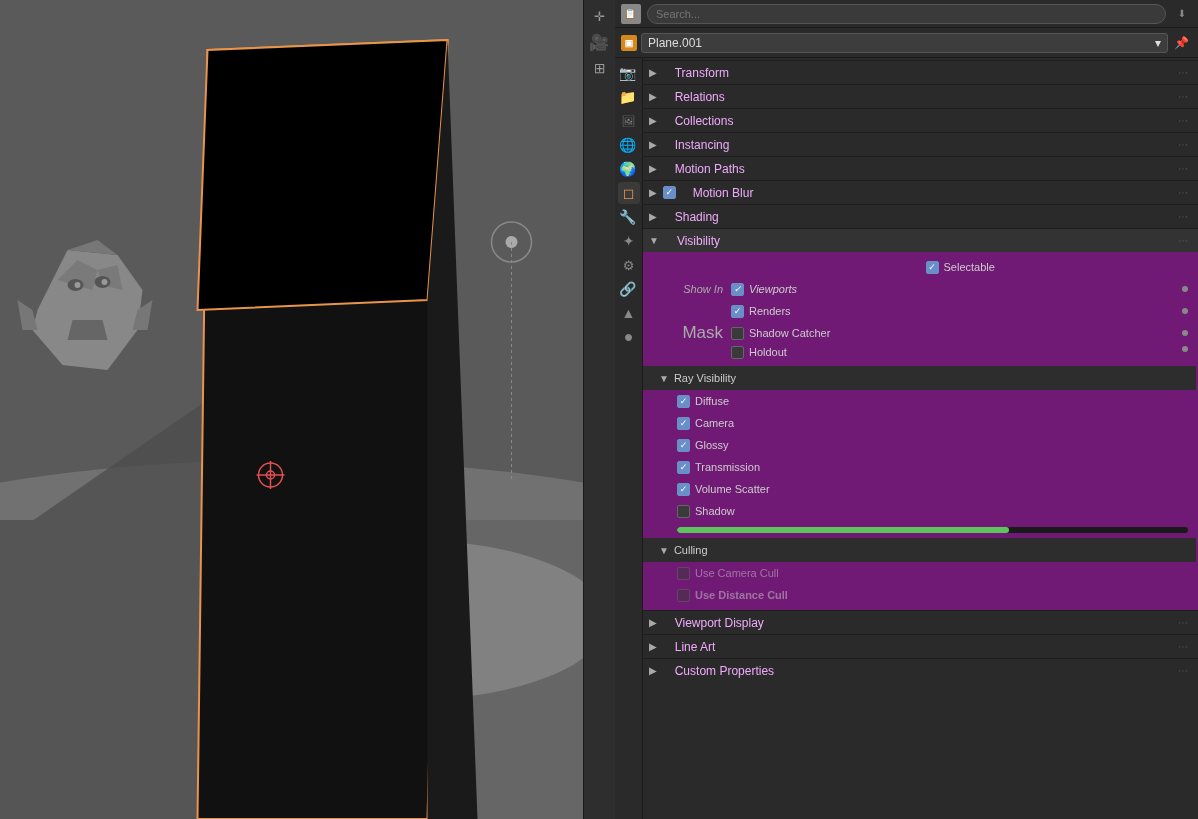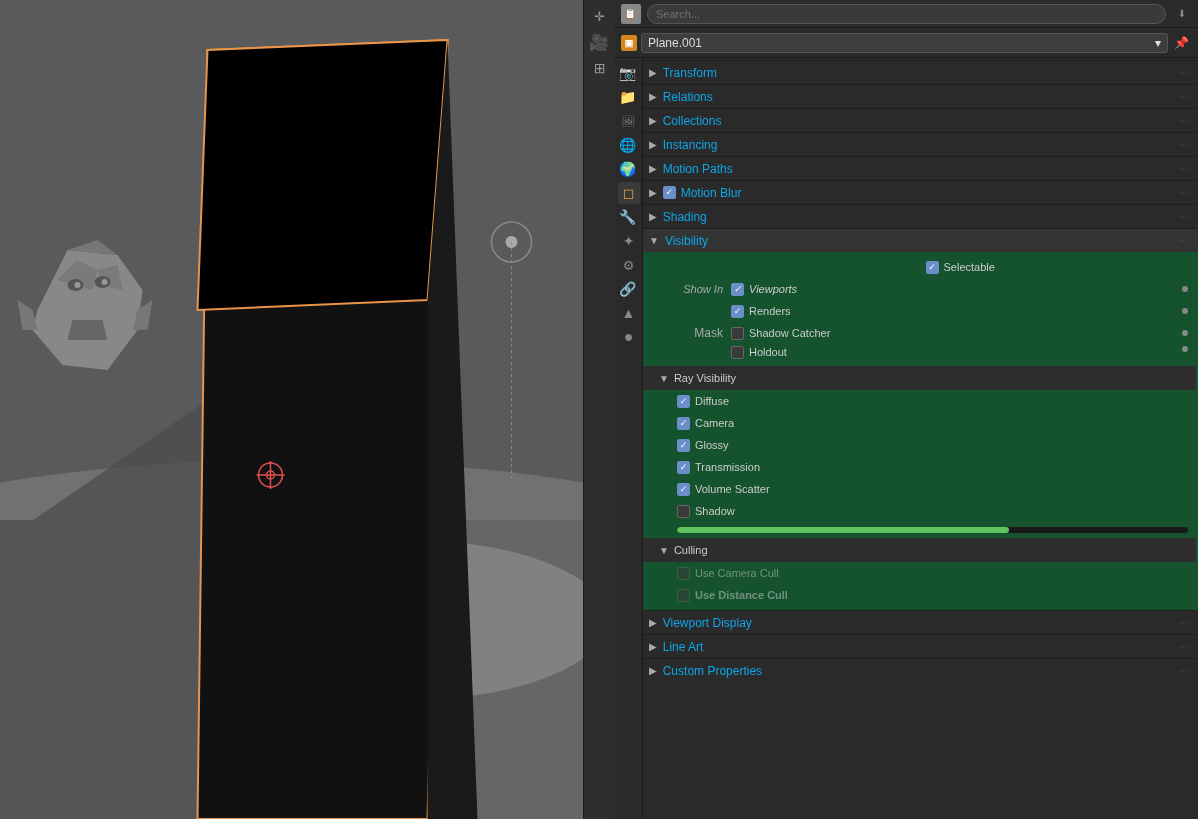--- a/index.html
+++ b/index.html
@@ -28,32 +28,33 @@
 
     .chevron {
       font-size: 10px;
       margin-right: 6px;
       color: #aaa;
     }
 
     .section-label {
       flex: 1;
       font-size: 12px;
-      color: #0ea5e9;
+      color: #f0abfc;
+      margin-left: 12px;
     }
 
     .section-dots {
       color: #555;
       font-size: 10px;
       letter-spacing: 2px;
     }
 
     
     .section-content {
-      background: #14532d;
+      background: #701a75;
       padding: 4px 2px 4px 0;
     }
 
     .prop-row {
       display: flex;
       align-items: center;
       padding: 2px 8px 2px 30px;
       height: 22px;
     }
 
@@ -473,21 +474,21 @@
           </div>
 
           <div style="display:flex;align-items:center;padding:2px 8px 2px 20px;height:22px;">
             <span style="font-size:11px;color:#aaa;min-width:60px;text-align:right;margin-right:8px;"></span>
             <div class="checkbox checked"></div>
             <span class="check-label">Renders</span>
             <div class="dot-indicator"></div>
           </div>
 
           <div style="display:flex;align-items:center;padding:2px 8px 2px 20px;height:22px;">
-            <span style="font-size:12px;color:#aaa;min-width:60px;text-align:right;margin-right:8px;">Mask</span>
+            <span style="font-size:17px;color:#aaa;min-width:60px;text-align:right;margin-right:8px;">Mask</span>
             <div class="checkbox unchecked"></div>
             <span class="check-label">Shadow Catcher</span>
             <div class="dot-indicator"></div>
           </div>
 
           <div style="display:flex;align-items:flex-start;padding:2px 8px 2px 20px;height:22px;">
             <span style="font-size:11px;color:#aaa;min-width:60px;text-align:right;margin-right:8px;"></span>
             <div class="checkbox unchecked"></div>
             <span class="check-label">Holdout</span>
             <div class="dot-indicator"></div>

